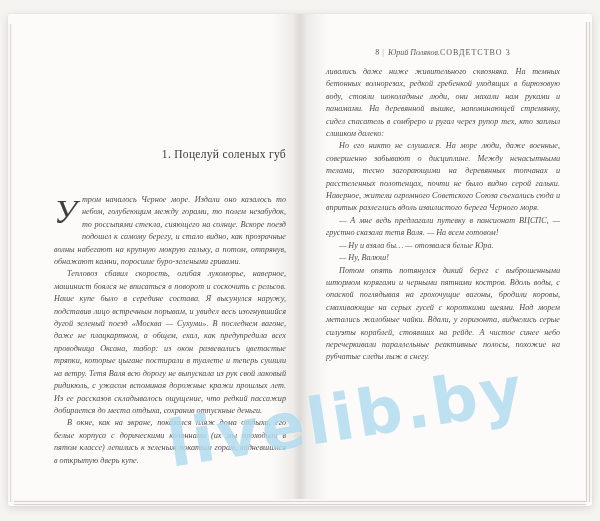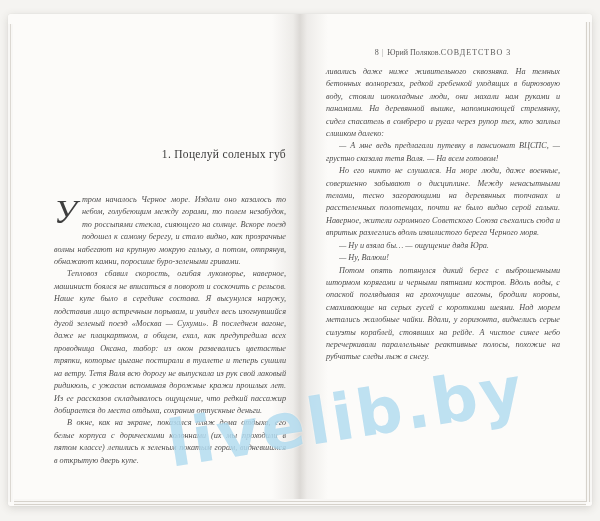--- a/index.html
+++ b/index.html
@@ -57,21 +57,21 @@
   .dropcap{
     float:left;font-size:34px;line-height:32px;height:36px;
     padding:2px 5px 0 0;color:#3f3f3f;
   }
   .running-head{
     position:absolute;top:34px;left:26px;width:234px;
     font-size:8px;color:#5a5a5a;text-align:center;white-space:nowrap;
   }
   .running-head .pageno{margin-right:3px;}
   .running-head .sep{color:#9a9a9a;margin-right:4px;}
-  .running-head .author{margin-right:0;}
+  .running-head .author{font-style:italic;margin-right:0;}
   .running-head .booktitle{letter-spacing:1px;}
 
   .watermark{
     position:absolute;left:168px;top:408px;width:470px;
     transform:rotate(-9deg);transform-origin:left center;
     font-family:"DejaVu Sans", sans-serif;
     font-size:64px;font-weight:700;letter-spacing:3px;
     color:rgba(126,195,230,0.50);
     text-shadow:0 0 2px rgba(255,255,255,0.7);
     pointer-events:none;white-space:nowrap;
@@ -90,23 +90,23 @@
       <p>В окне, как на экране, показался пляж дома отдыха, его белые корпуса с дорическими колоннами (их мы проходили в пятом классе) лепились к зеленым покатым горам, видневшимся в открытую дверь купе.</p>
     </div>
   </div>
 
   <div class="page page-right">
     <div class="running-head">
       <span class="pageno">8</span><span class="sep">|</span><span class="author">Юрий Поляков.</span><span class="booktitle">СОВДЕТСТВО 3</span>
     </div>
     <div class="body-text body-right">
       <p class="noindent">ливались даже ниже живительного сквозняка. На темных бетонных волнорезах, редкой гребенкой уходящих в бирюзовую воду, стояли шоколадные люди, они махали нам руками и панамами. На деревянной вышке, напоминающей стремянку, сидел спасатель в сомбреро и ругал через рупор тех, кто заплыл слишком далеко:</p>
+      <p>Но его никто не слушался. На море люди, даже военные, совершенно забывают о дисциплине. Между ненасытными телами, тесно загорающими на деревянных топчанах и расстеленных полотенцах, почти не было видно серой гальки. Наверное, жители огромного Советского Союза съехались сюда и впритык разлеглись вдоль извилистого берега Черного моря.</p>
       <p>— А мне ведь предлагали путевку в пансионат ВЦСПС, — грустно сказала тетя Валя. — На всем готовом!</p>
-      <p>Но его никто не слушался. На море люди, даже военные, совершенно забывают о дисциплине. Между ненасытными телами, тесно загорающими на деревянных топчанах и расстеленных полотенцах, почти не было видно серой гальки. Наверное, жители огромного Советского Союза съехались сюда и впритык разлеглись вдоль извилистого берега Черного моря.</p>
-      <p>— Ну и взяла бы… — ощущение дядя Юра.</p>
+      <p>— Ну и взяла бы… — отозвался белые Юра.</p>
       <p>— Ну, Валюш!</p>
       <p>Потом опять потянулся дикий берег с выброшенными штормом корягами и черными пятнами костров. Вдоль воды, с опаской поглядывая на грохочущие вагоны, бродили коровы, смахивающие на серых гусей с короткими шеями. Над морем метались жалобные чайки. Вдали, у горизонта, виднелись серые силуэты кораблей, стоявших на рейде. А чистое синее небо перечеркивали параллельные реактивные полосы, похожие на рубчатые следы лыж в снегу.</p>
     </div>
     <div class="stack-right"></div>
   </div>
 
   <div class="stack-left"></div>
   <div class="stack-bottom"></div>
 </div>
 

